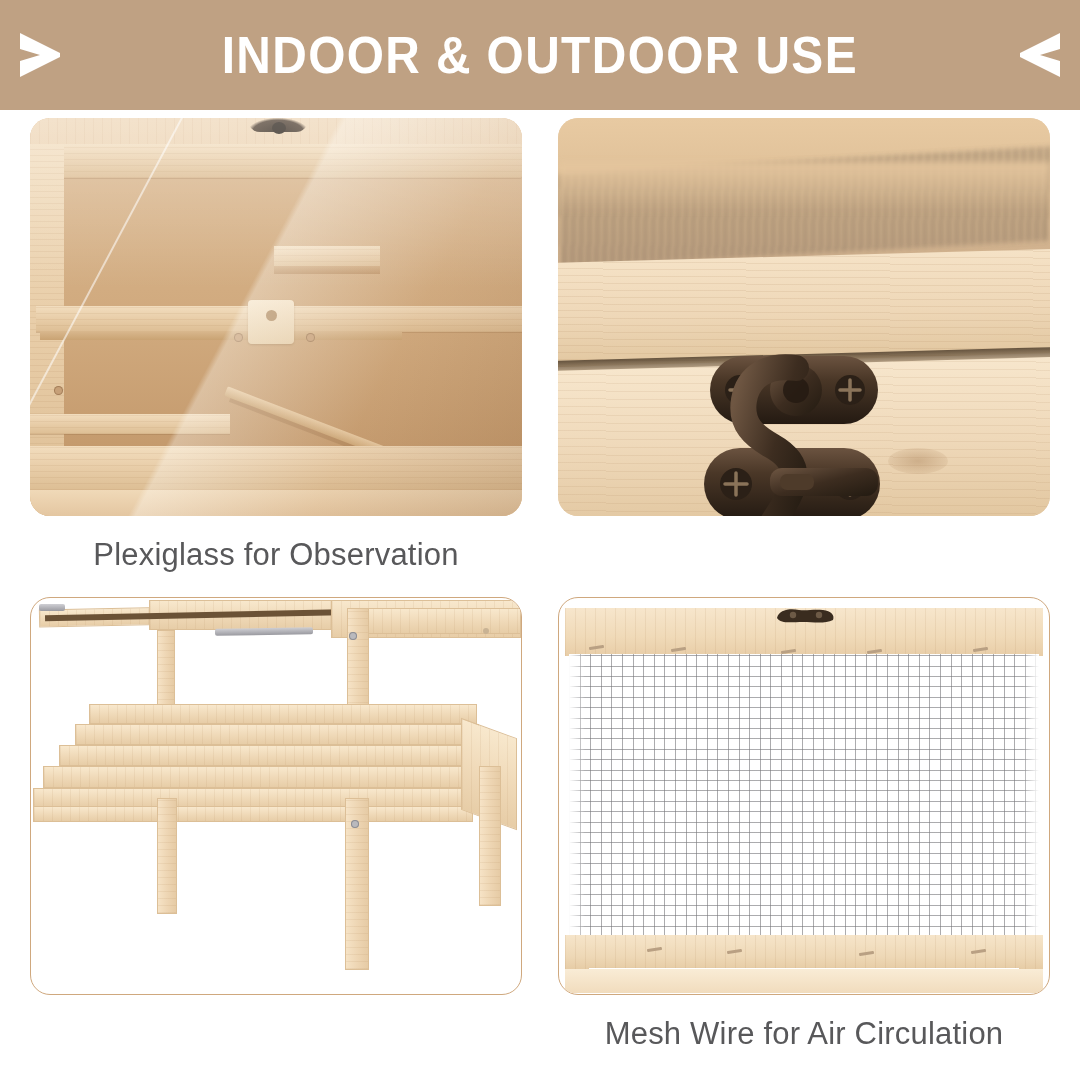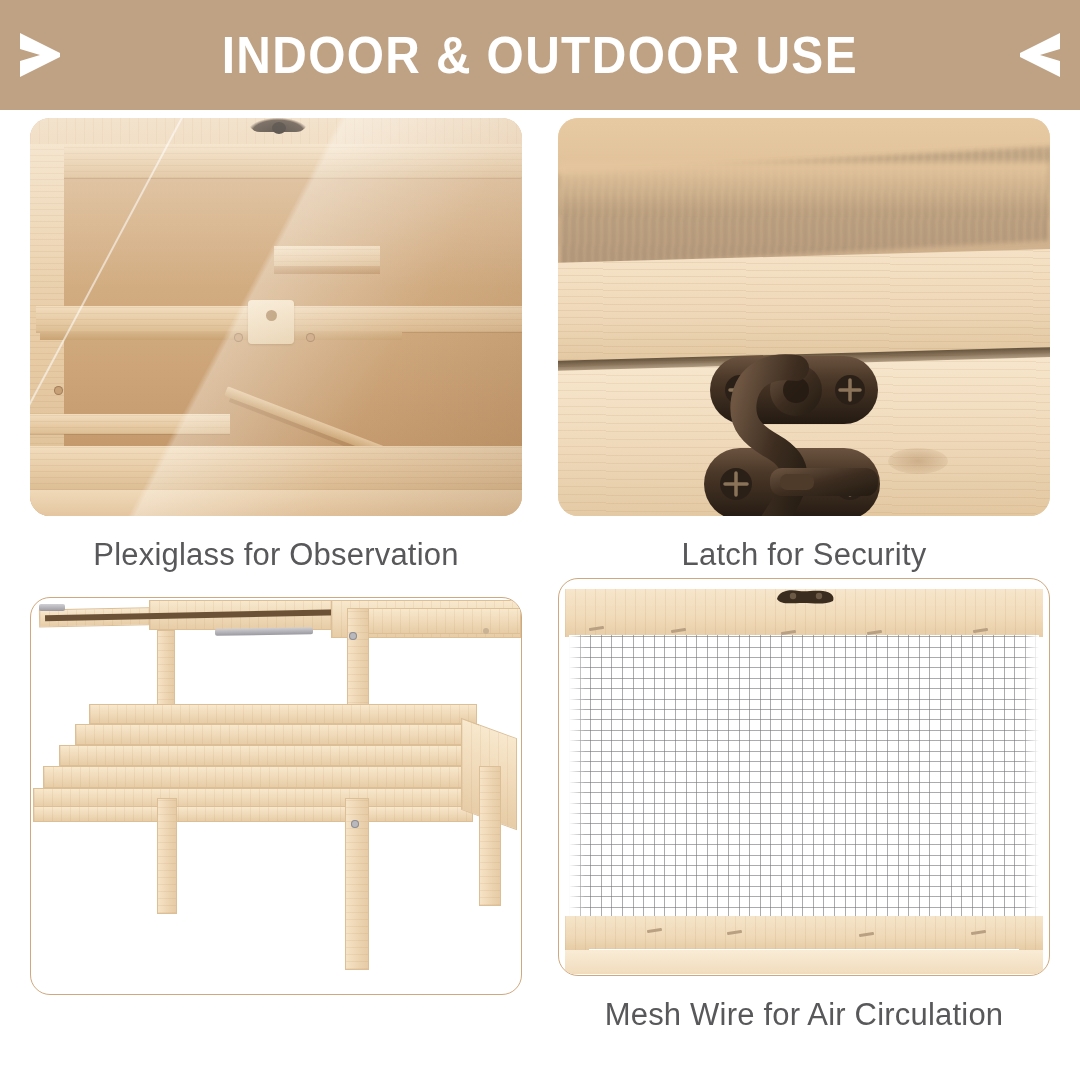--- a/index.html
+++ b/index.html
@@ -61,21 +61,21 @@
     height: 826px;
   }
 
   .cell {
     position: absolute;
     width: 492px;
   }
   .cell-tl { left: 30px;  top: 8px; }
   .cell-tr { left: 558px; top: 8px; }
   .cell-bl { left: 30px;  top: 487px; }
-  .cell-br { left: 558px; top: 468px; }
+  .cell-br { left: 558px; top: 487px; }
 
   .photo {
     position: relative;
     width: 492px;
     height: 398px;
     border-radius: 20px;
     overflow: hidden;
     background: #ffffff;
   }
 
@@ -503,21 +503,20 @@
                  C 230 337, 238 348, 236 362
                  C 234 378, 222 392, 214 406
                  C 206 420, 206 432, 216 440" fill="none" stroke="url(#bronze2)" stroke-width="26" stroke-linecap="round"></path>
 
         <circle cx="224" cy="444" r="17" fill="url(#bronze2)"></circle>
 
         <rect x="212" y="350" width="108" height="28" rx="12" fill="url(#bronze2)"></rect>
         <rect x="222" y="356" width="34" height="16" rx="7" fill="#4e3b2a"></rect>
       </svg>
     </div>
-    <div class="caption">Latch for Security</div>
   </div>
 
   <div class="cell cell-bl">
     <div class="photo p3 photo-outlined">
 
       <div class="wood wood-h" style="left:8px; top:8px; width:332px; height:18px; transform:rotate(-1.2deg);"></div>
       <div class="wood wood-h" style="left:118px; top:2px; width:222px; height:30px;"></div>
       <div style="position:absolute; left:14px; top:14px; width:320px; height:6px; background:#6b5236; transform:rotate(-1.2deg);"></div>
       <div class="wood wood-h" style="left:300px; top:2px; width:190px; height:38px;"></div>
       <div class="wood wood-h" style="left:332px; top:10px; width:158px; height:26px;"></div>

